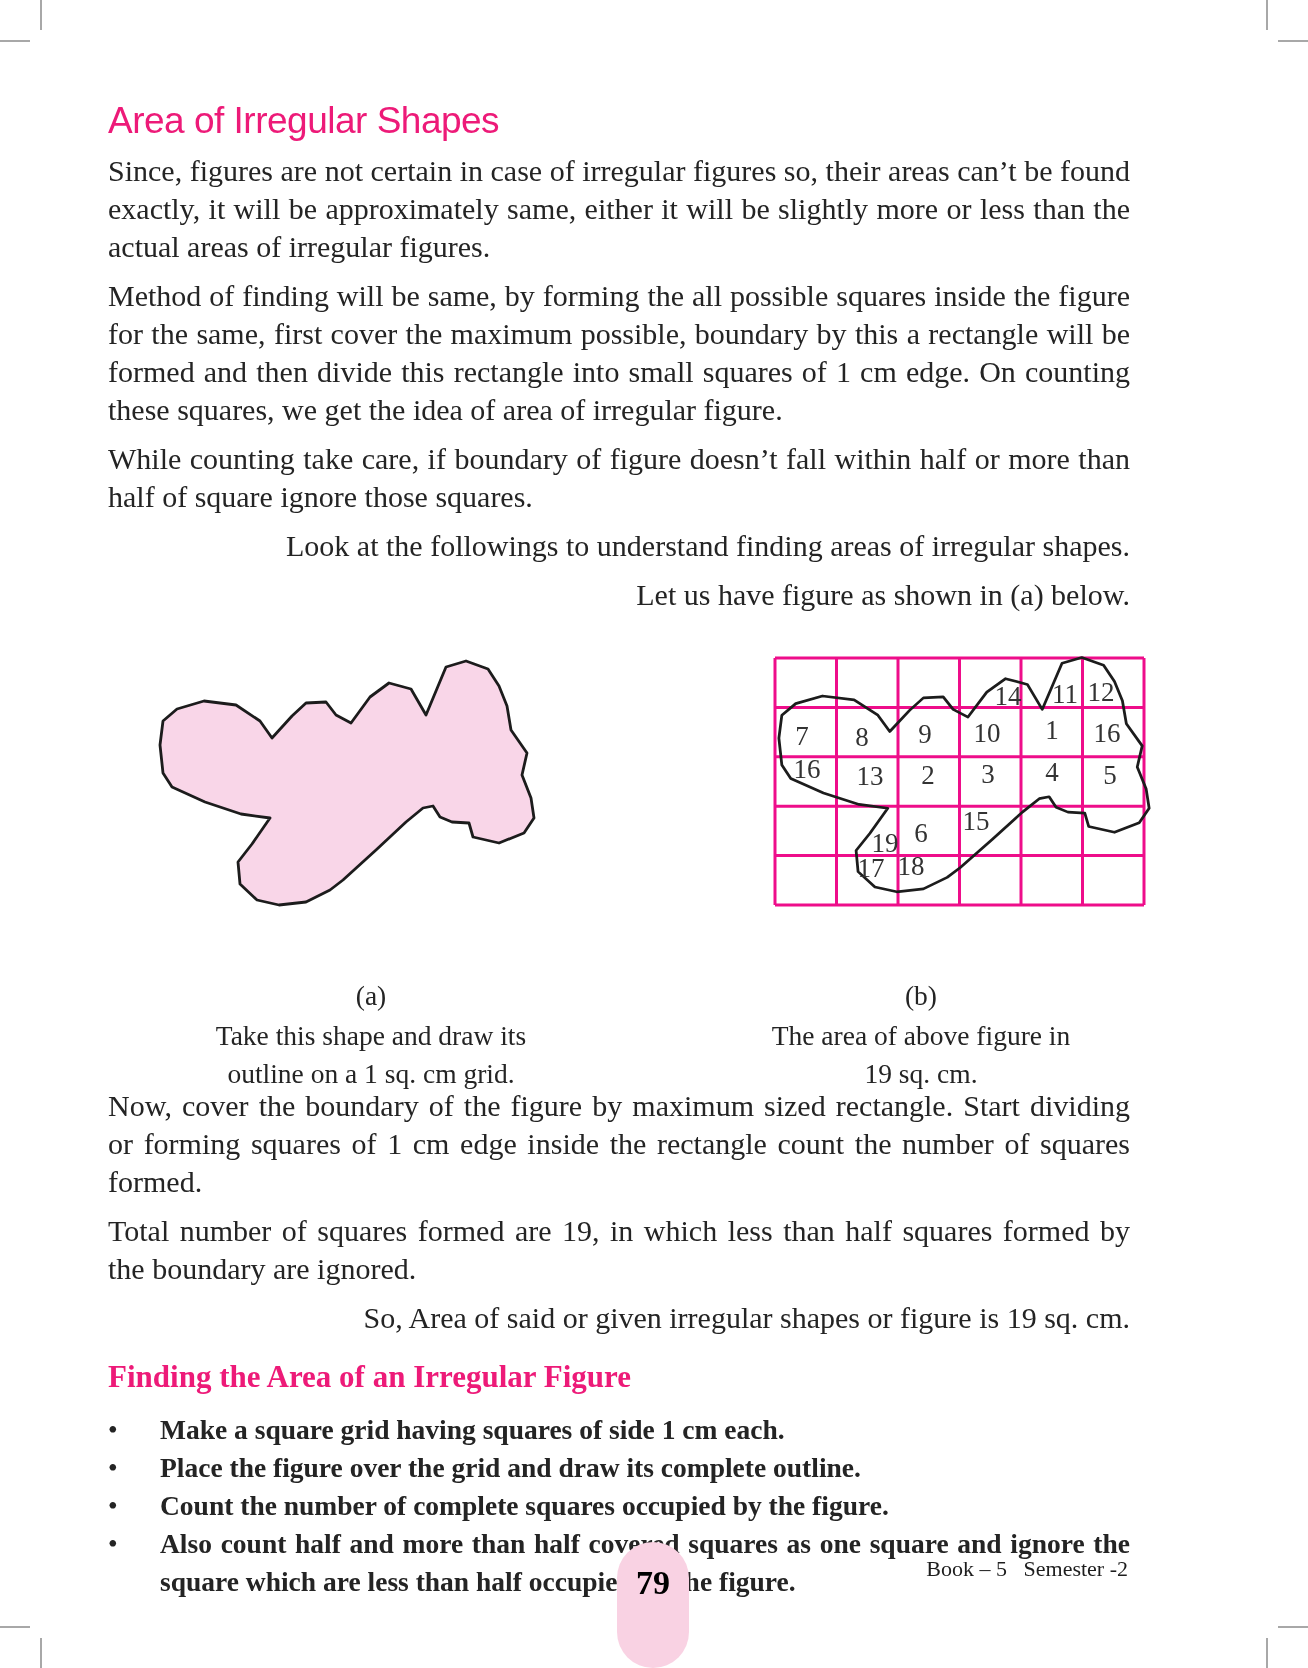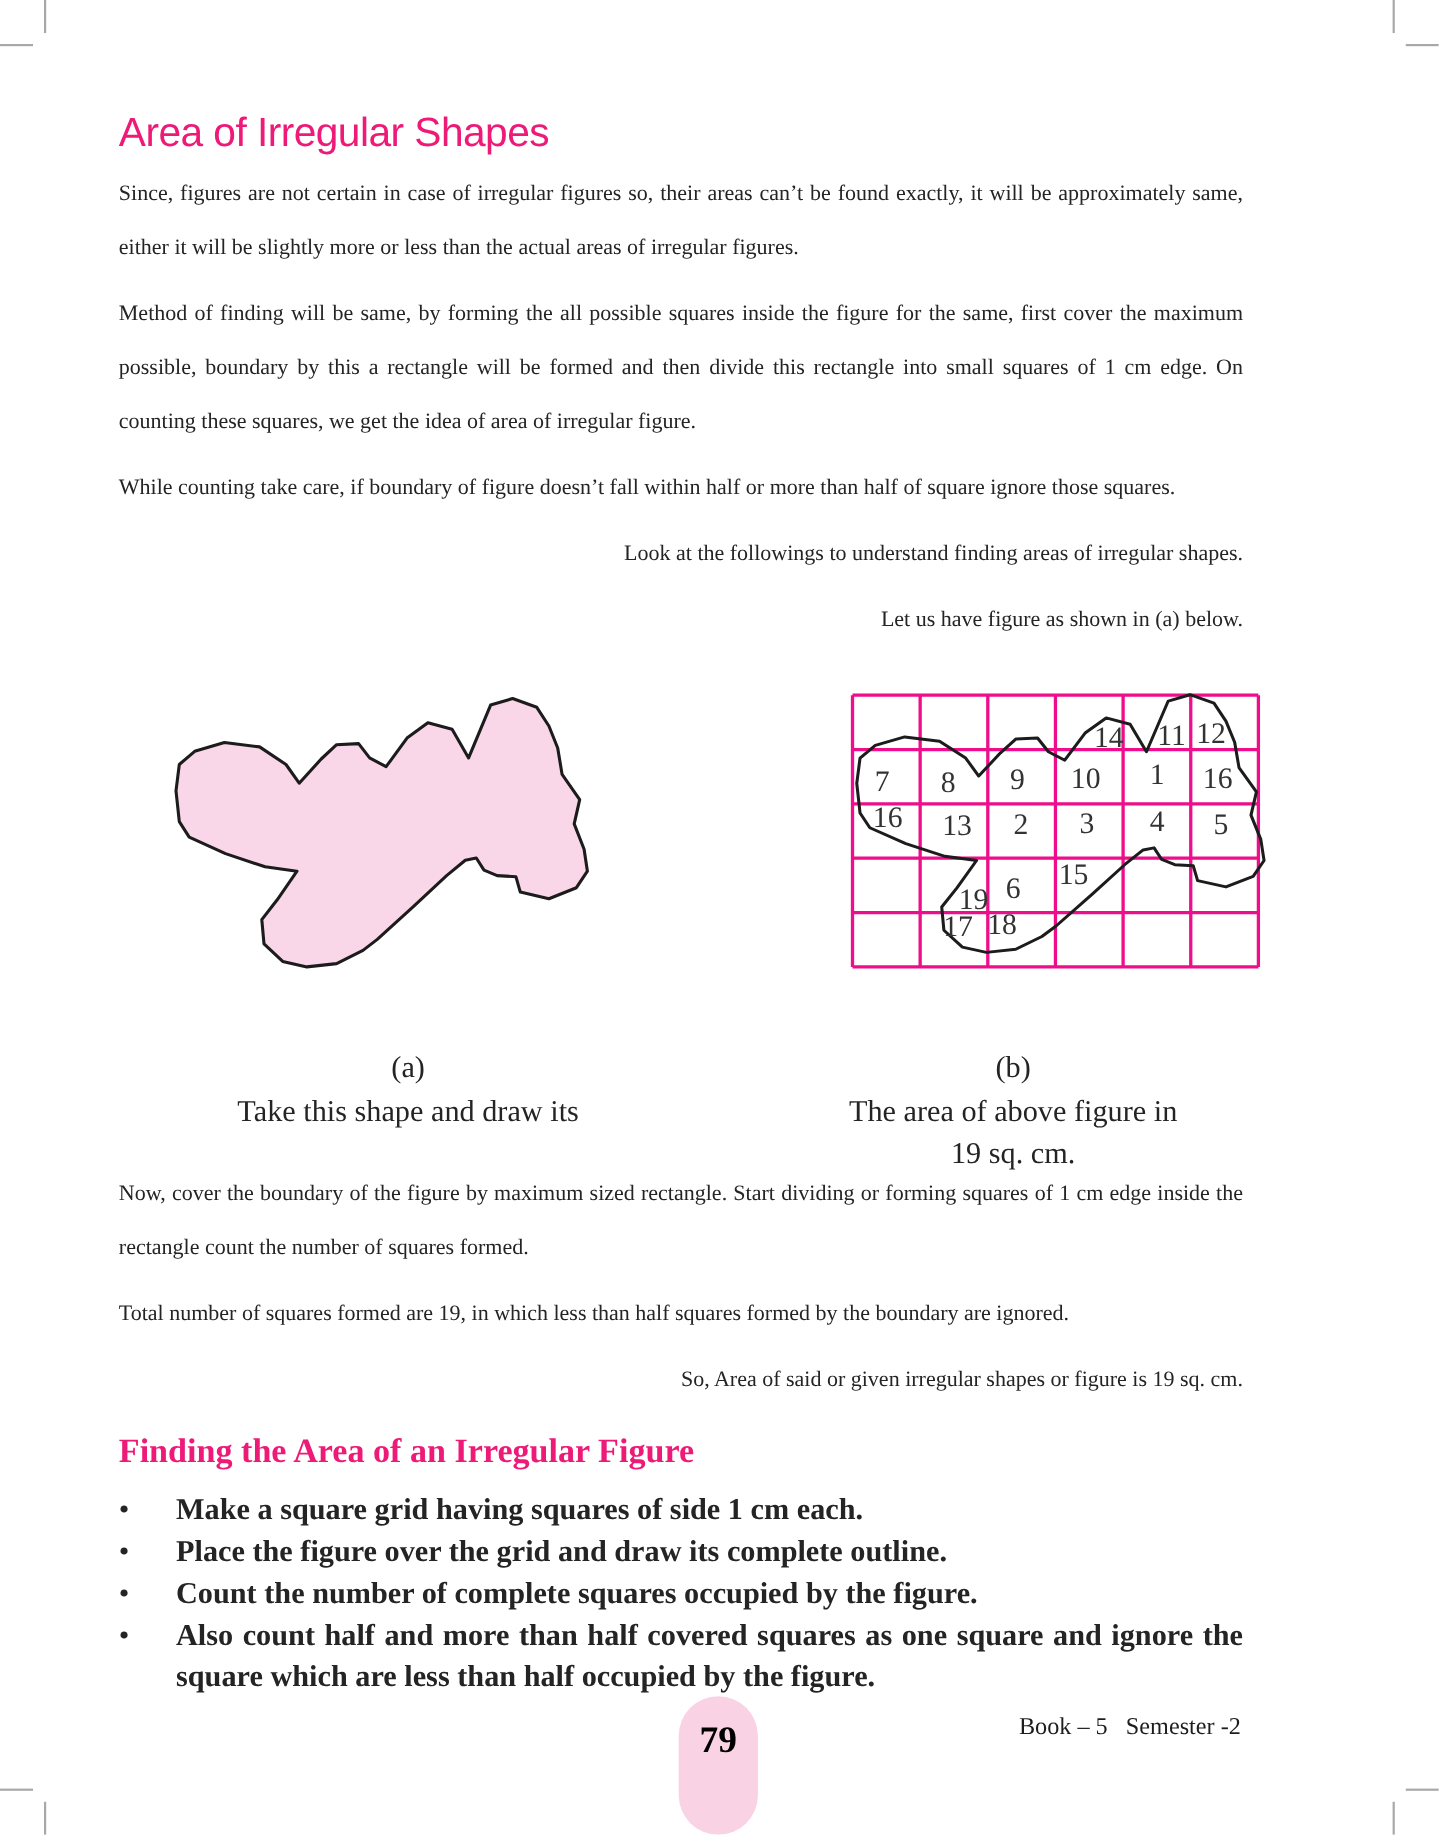--- a/index.html
+++ b/index.html
@@ -11,21 +11,21 @@
   
   .cm{position:absolute;background:var(--crop-mark,#a8a8a8);}
   
   .content{position:absolute;left:108px;top:100px;width:1022px;}
   h1{
     font-family:"Liberation Sans", sans-serif;font-weight:normal;
     font-size:37px;letter-spacing:-0.5px;color:var(--accent,#ed1a78);
     margin:0 0 10px 0;
   }
   p.body{
-    font-size:20px;line-height:49px;text-align:justify;
+    font-size:30px;line-height:38px;text-align:justify;
     margin:0 0 11px 0;
   }
   p.body.nojust{text-align:right;}
   
   .figures{position:relative;height:462px;margin-top:4px;}
   .fig-a{position:absolute;left:40px;top:0;overflow:visible;}
   .fig-b{position:absolute;left:665px;top:31px;overflow:visible;}
   .fig-b line{stroke:var(--grid-pink,#ee0d8a);stroke-width:3;}
   .fig-b text{font-family:"Liberation Serif",serif;font-size:27px;fill:#333333;}
   .caption{
@@ -137,20 +137,21 @@
           <text x="146" y="175" text-anchor="middle" dominant-baseline="central">6</text>
           <text x="201" y="163" text-anchor="middle" dominant-baseline="central">15</text>
           <text x="96" y="210" text-anchor="middle" dominant-baseline="central">17</text>
           <text x="136" y="208" text-anchor="middle" dominant-baseline="central">18</text>
         </g>
     </svg>
 
     <div class="caption cap-a">
       <span class="fig-label">(a)</span>
       <span>Take this shape and draw its</span><br>
+      <span>outline on a 1 sq. cm grid.</span>
     </div>
 
     <div class="caption cap-b">
       <span class="fig-label">(b)</span>
       <span>The area of above figure in</span><br>
       <span>19 sq. cm.</span>
     </div>
   </div>
 
   <p class="body">Now, cover the boundary of the figure by maximum sized rectangle. Start dividing or forming squares of 1 cm edge inside the rectangle count the number of squares formed.</p>

